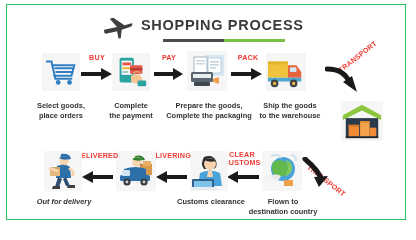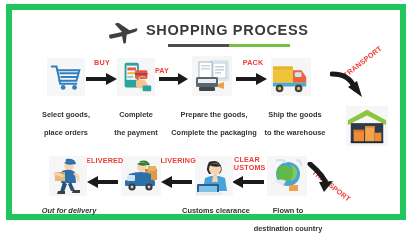--- a/index.html
+++ b/index.html
@@ -6,21 +6,21 @@
   body{
     width:416px;height:227px;
     background:#ffffff;
     font-family:"Liberation Sans", sans-serif;
     overflow:hidden;
   }
   #card{
     position:absolute;left:6px;top:4px;
     width:400px;height:216px;
     background:#ffffff;
-    border:6px solid #22c55e;
+    border:1px solid #22c55e;
     box-sizing:border-box;
   }
   
   #title-row{
     position:absolute;left:96px;top:8px;width:210px;height:32px;
   }
   #plane-icon{position:absolute;left:0px;top:3px;width:30px;height:24px;}
   #title-text{
     position:absolute;left:38px;top:4px;
     font-size:14.5px;font-weight:bold;letter-spacing:.7px;
@@ -33,21 +33,21 @@
   
   .node{position:absolute;}
   .thumb{
     position:absolute;
     background:#f6f6f6;
     box-sizing:border-box;
   }
   .cap{
     position:absolute;
     font-size:7.4px;color:#333;
-    text-align:center;line-height:18px;
+    text-align:center;line-height:10px;
     white-space:pre-line;
     font-weight:bold;
   }
   .plabel{
     position:absolute;
     font-size:7.2px;color:#ee3b33;
     font-weight:bold;letter-spacing:.2px;
     text-align:center;line-height:8.4px;
     white-space:pre-line;
   }
@@ -109,21 +109,21 @@
         <rect x="19" y="16" width="13" height="2" fill="#b33b32"></rect>
         <path d="M20 24 q6 -3 10 0 l3 6 q-7 4 -13 0 z" fill="#f6c592"></path>
         <path d="M22 22 q4 -4 8 -1" stroke="#e0a977" stroke-width="1.3" fill="none"></path>
         <rect x="27" y="29" width="9" height="6" rx="1" fill="#2aa4a0"></rect>
       </svg>
     </span>
   </div>
   <div class="cap" style="left:98px;top:96px;width:52px;">Complete
 the payment</div>
 
-  <div class="plabel" style="left:134px;top:49px;width:32px;margin-top:8px;">PAY</div>
+  <div class="plabel" style="left:146px;top:49px;width:32px;">PAY</div>
   <div class="arrow" style="left:147px;top:62px;width:30px;height:14px;">
     <svg viewBox="0 0 30 14" width="30" height="14">
       <path d="M0 5 H19 V1 L29 7 L19 13 V9 H0 Z" fill="#1a1a1a"></path>
     </svg>
   </div>
 
   <div class="node" style="left:178px;top:46px;width:44px;height:48px;">
     <span class="thumb" style="left:2px;top:0;width:40px;height:40px;">
       <svg viewBox="0 0 40 40" width="40" height="40">
         <rect x="18" y="4" width="19" height="21" fill="#d8e8f2"></rect>

